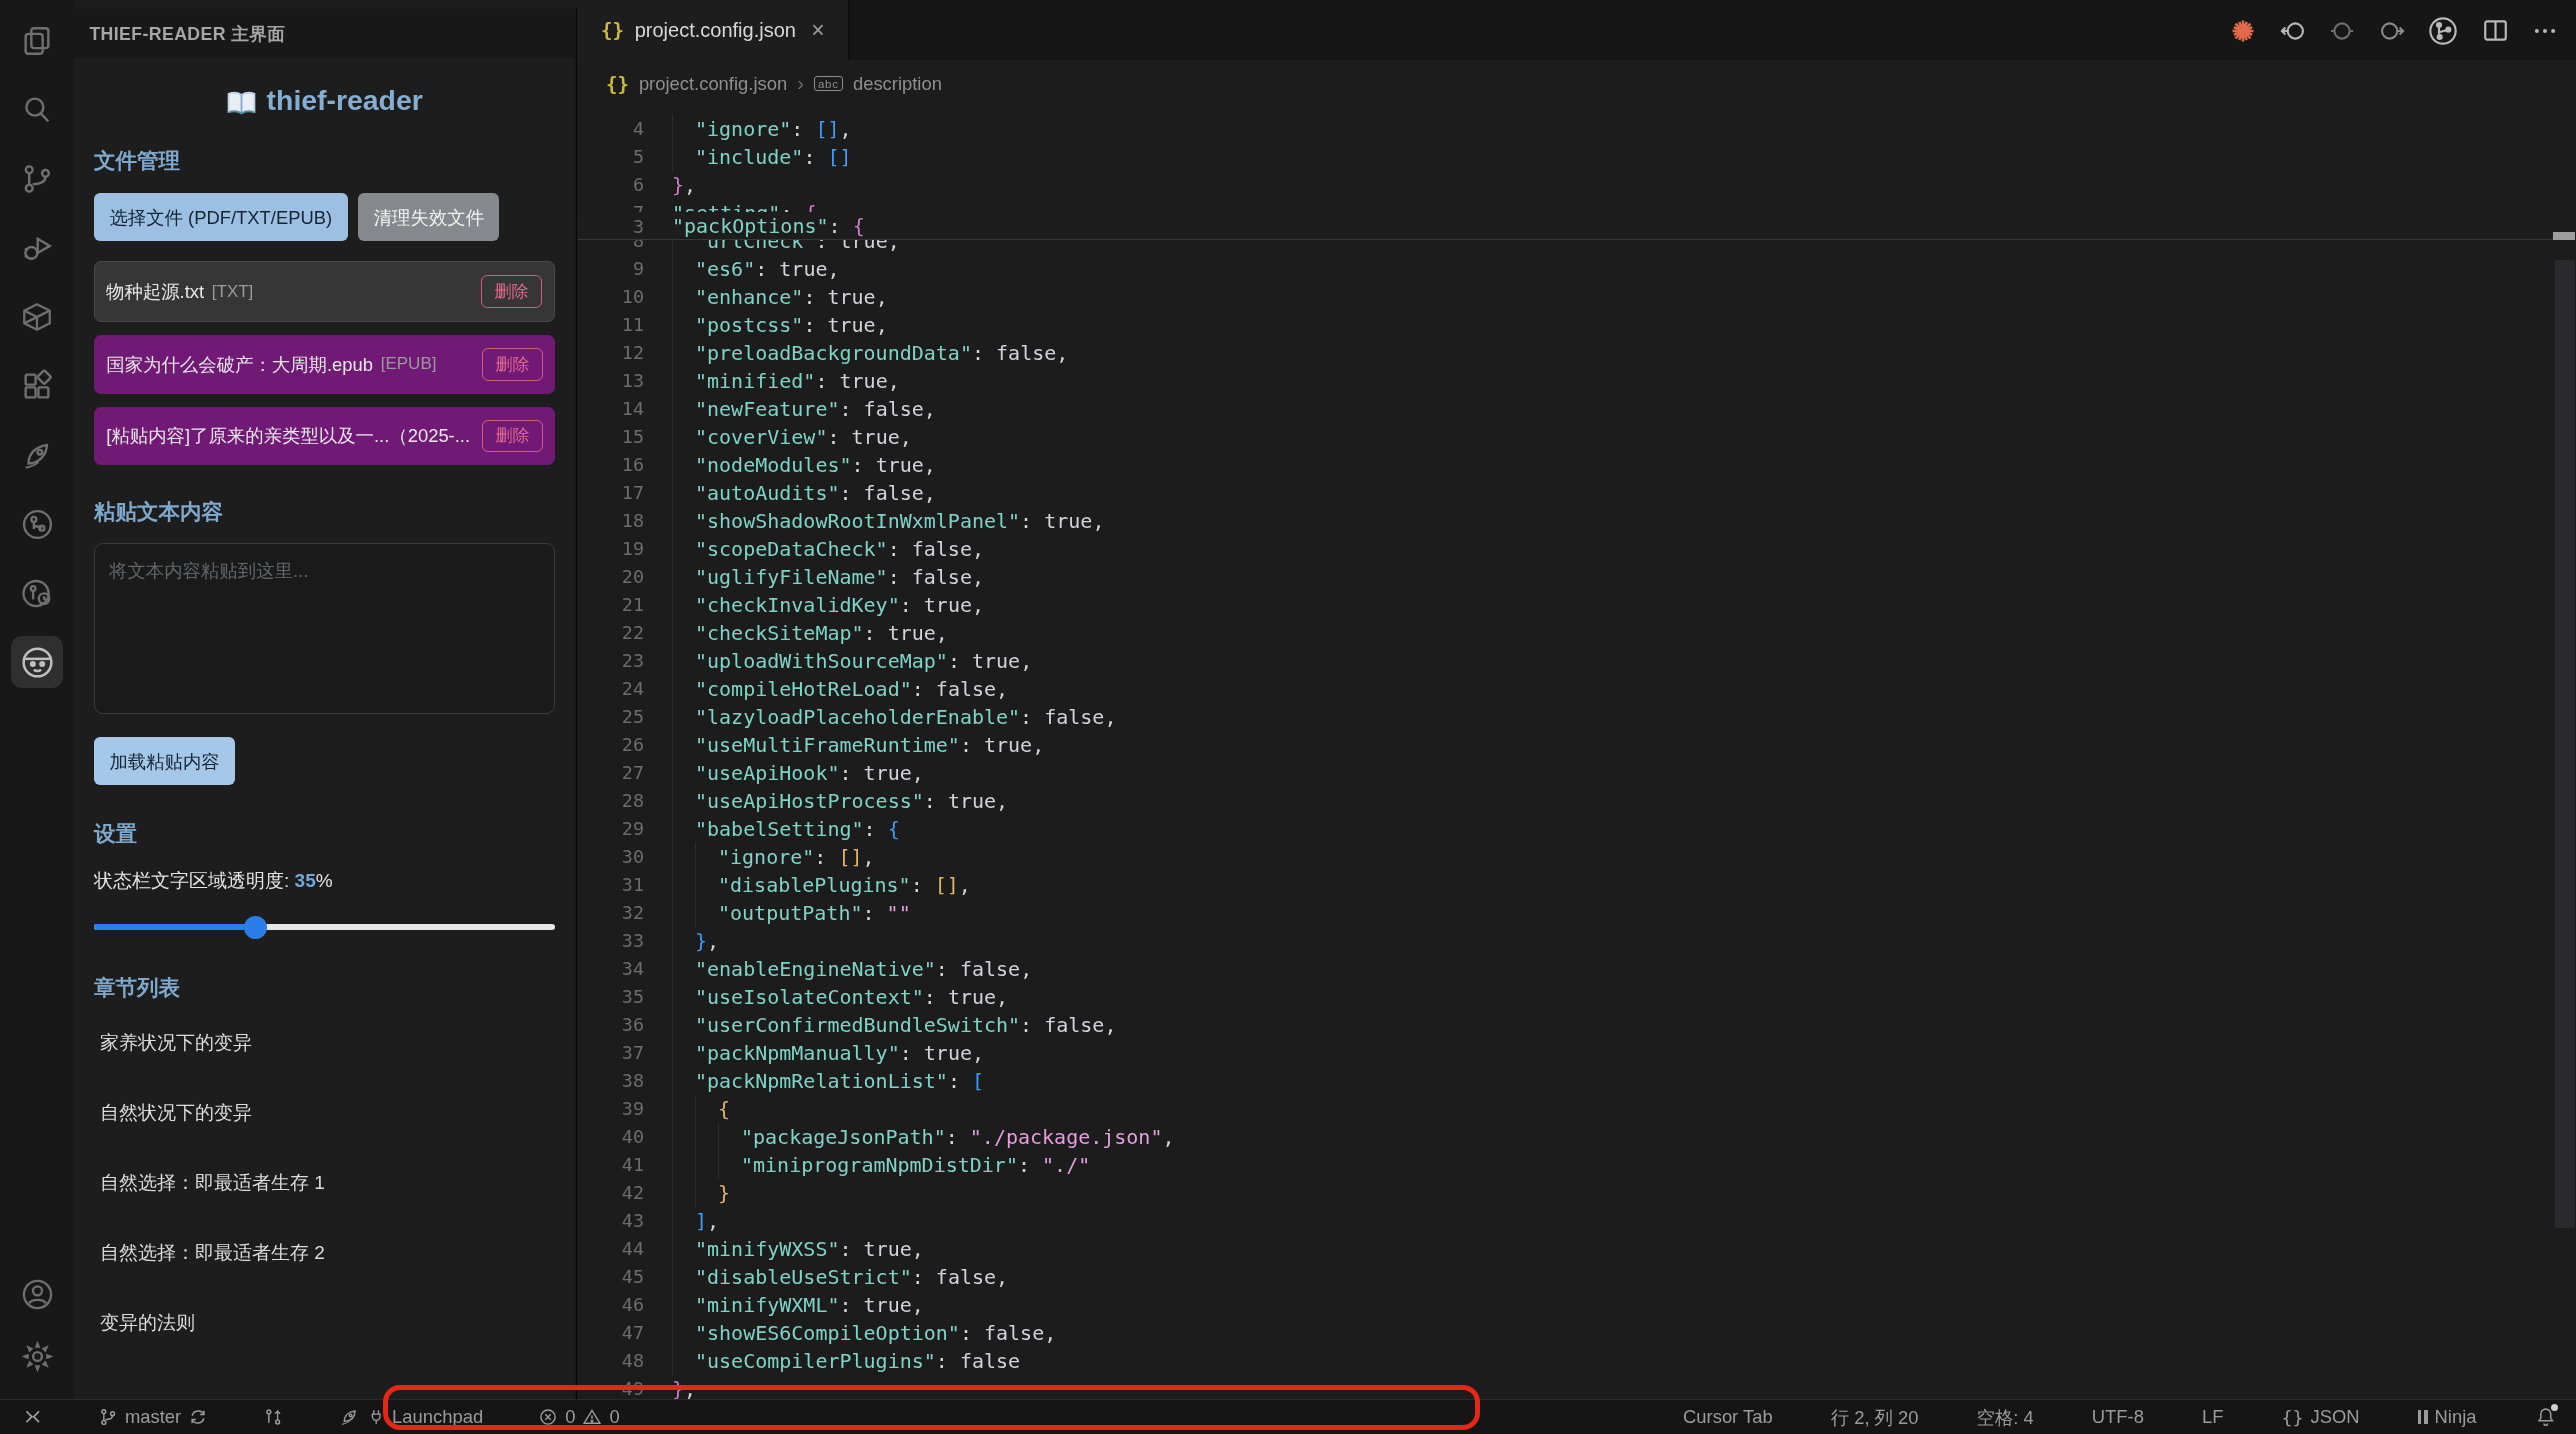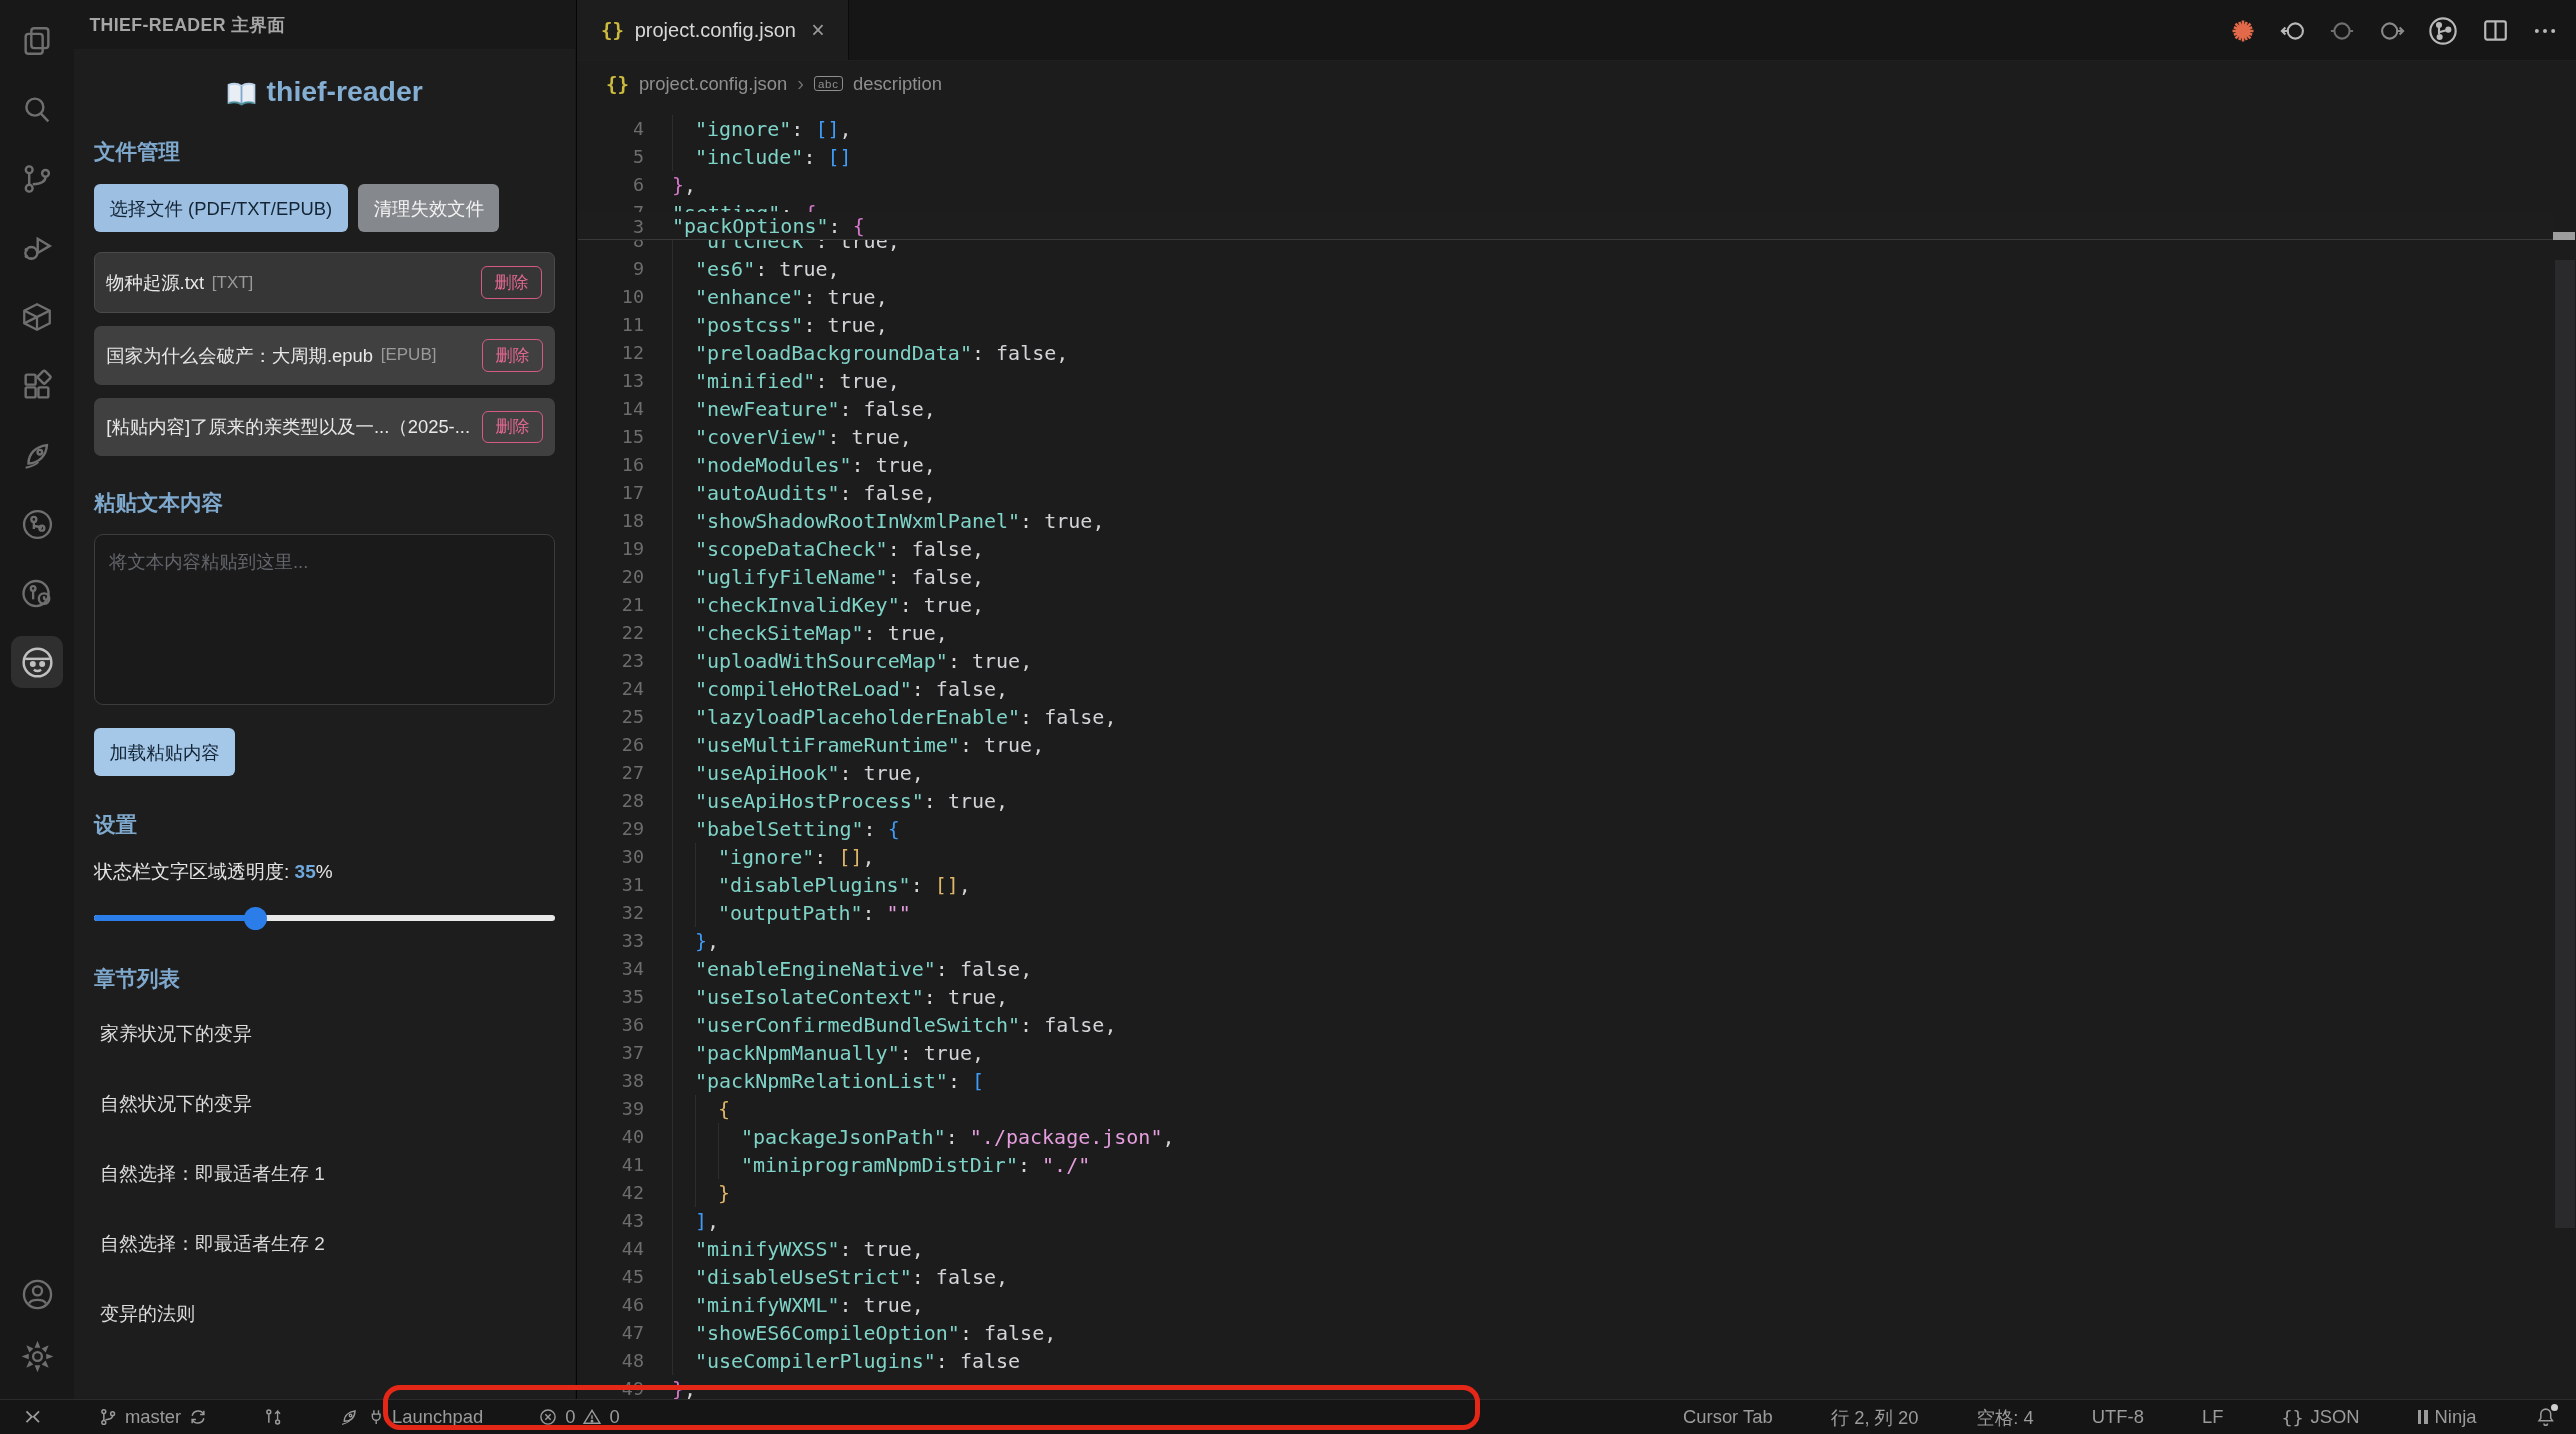--- a/index.html
+++ b/index.html
@@ -11,37 +11,37 @@
   
   #activity-bar { position:absolute; left:0; top:0; width:74px; bottom:35px; background:#181818;
                   display:flex; flex-direction:column; align-items:center; padding-top:15.4px; }
   .act-item { width:52px; height:52px; margin-bottom:17px; display:flex; align-items:center; justify-content:center;
               border-radius:10.8px; color:#6f6f6f; }
   .act-item.active { background:#2f2f2f; color:#c0c0c0; }
   .act-spacer { flex:1; }
   .act-item.small-gap { margin-bottom:9.2px; }
 
   
-  #sidebar { position:absolute; left:74px; top:0; width:503px; bottom:35px; background:#181818; border-right:0.8px solid #060606; }
+  #sidebar { position:absolute; left:74px; top:9px; width:503px; bottom:35px; background:#181818; border-right:0.8px solid #060606; }
   #panel-title { height:49px; display:flex; align-items:center; padding-left:15.4px;
                  font-size:17.7px; font-weight:600; letter-spacing:0.4px; color:#a6a6a6; }
   #webview { position:absolute; top:49px; left:0; right:0.8px; bottom:0; background:#1d1d1d; padding:21.5px 20px; overflow:hidden; }
 
   #app-title { display:flex; align-items:flex-end; justify-content:center; gap:9.2px;
                font-size:28.4px; font-weight:bold; color:#85aed3; margin-top:4.6px; }
   .section-h { font-size:21.5px; font-weight:bold; color:#7fa8cd; }
   #fm-heading { margin-top:29px; }
   #btn-row { display:flex; gap:10.8px; margin-top:18.4px; }
   .btn { border:none; border-radius:6.1px; font-size:18.4px; padding:11.5px 15.4px; cursor:pointer;
          font-family:inherit; }
   .btn.primary { background:#9dc0e2; color:#132436; }
   .btn.secondary { background:#85898d; color:#f2f2f2; }
 
   #file-list { margin-top:20px; display:flex; flex-direction:column; gap:13px; }
-  .file-item { border-radius:7px; background:#404040; padding:13px 12.3px; display:flex; align-items:center; }
+  .file-item { border-radius:7px; background:#701a75; padding:13px 12.3px; display:flex; align-items:center; }
   .file-item.selected { background:#363636; border:0.8px solid #4a4a4a;padding-left:11px; }
   .file-name { font-size:18.4px; color:#e8e8e8; white-space:nowrap; overflow:hidden; text-overflow:ellipsis; }
   .file-tag { font-size:17px; color:#9a9a9a; margin-left:7.7px; flex:none; }
   .delete-btn { margin-left:auto; flex:none; background:transparent; border:1.5px solid #d75a84; color:#e0688f;
                 border-radius:6.1px; font-size:17px; padding:3.8px 12.3px; cursor:pointer; font-family:inherit; }
 
   #paste-heading { margin-top:32px; }
   #paste-box { margin-top:17px; width:100%; height:171px; background:#1a1a1a; border:0.8px solid #3c3c3c;
                border-radius:9px; resize:none; color:#d946ef; font-size:18.4px; padding:14px;
                font-family:inherit; }

